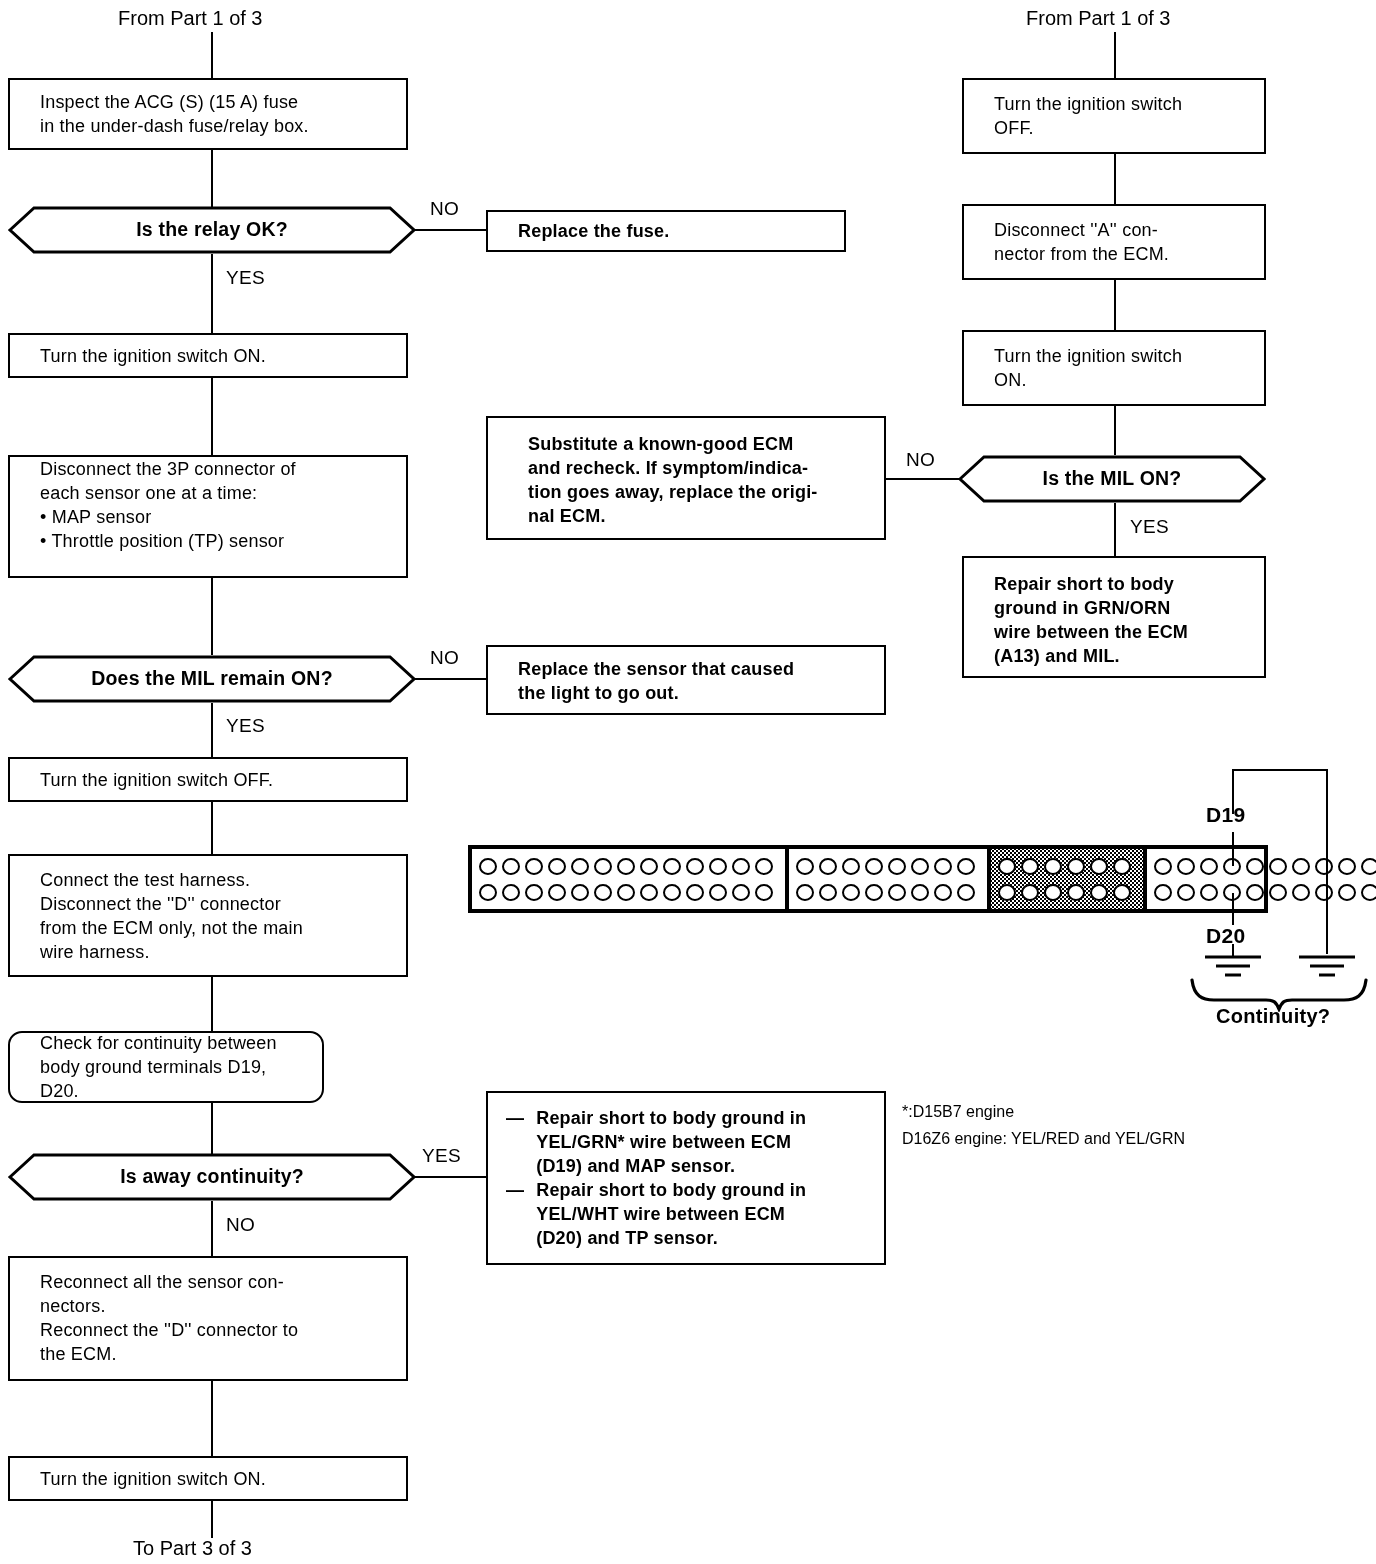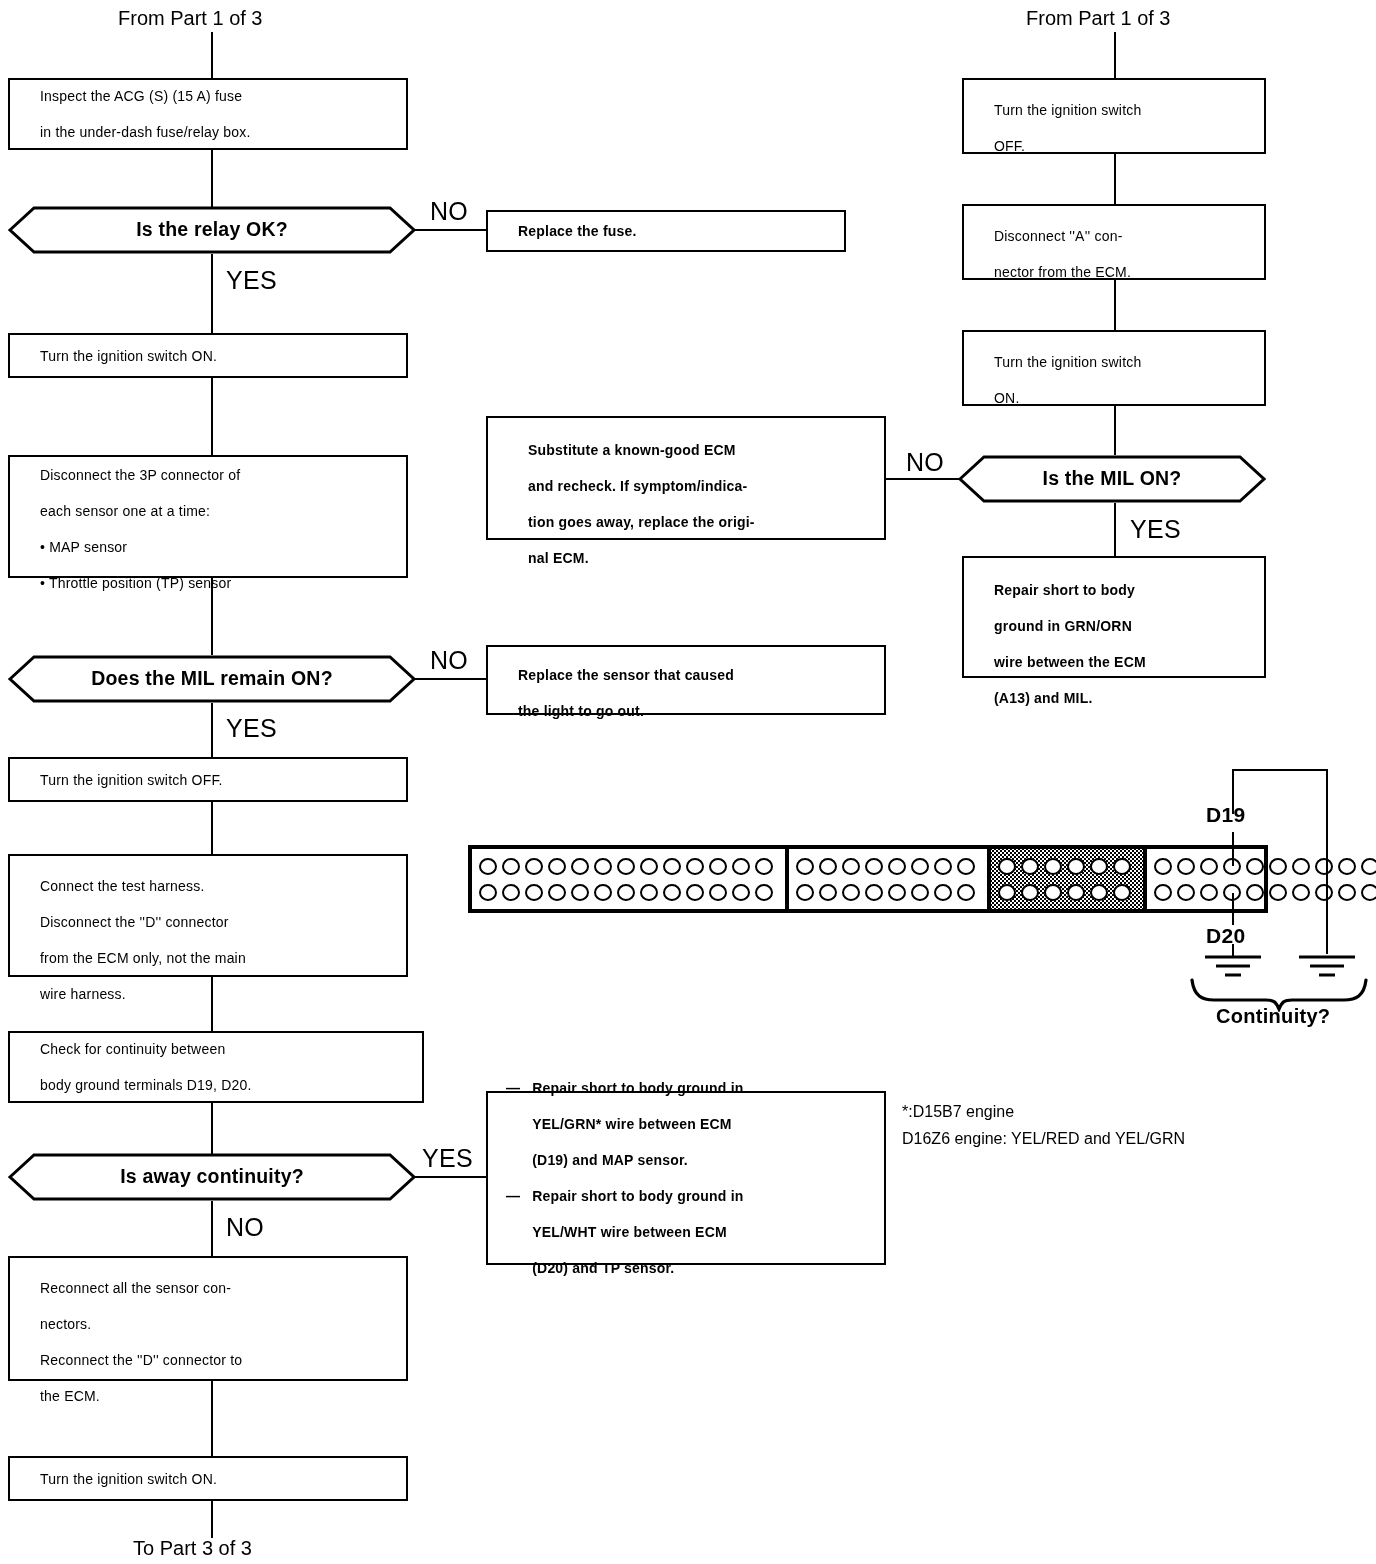--- a/index.html
+++ b/index.html
@@ -21,22 +21,22 @@
   .box{
     position:absolute;
     box-sizing:border-box;
     border:2px solid #000;
     background:#fff;
     display:flex;
     align-items:center;
     padding:6px 14px 6px 30px;
   }
   .box .txt{
-    font-size:14px;
-    line-height:36px;
+    font-size:18px;
+    line-height:24px;
     white-space:pre-line;
     letter-spacing:.2px;
   }
   .bold .txt{font-weight:bold;}
 
   
   .hex{
     position:absolute;
     box-sizing:border-box;
     display:flex;
@@ -54,21 +54,21 @@
     letter-spacing:.2px;
     line-height:1;
   }
 
   
   .vline{position:absolute;width:0;border-left:2px solid #000;}
   .hline{position:absolute;height:0;border-top:2px solid #000;}
 
   .lbl{
     position:absolute;
-    font-size:25px;
+    font-size:19px;
     line-height:1;
     white-space:nowrap;
     letter-spacing:.3px;
   }
   .lbl.b{font-weight:bold;}
 
   .ref{
     position:absolute;
     font-size:20px;
     line-height:1;
@@ -179,21 +179,21 @@
   <div class="vline" style="left:211px;top:802px;height:52px;"></div>
 
   <div class="box" style="left:8px;top:854px;width:400px;height:123px;align-items:flex-start;padding-top:12px;">
     <span class="txt">Connect the test harness.
 Disconnect the ''D'' connector
 from the ECM only, not the main
 wire harness.</span>
   </div>
   <div class="vline" style="left:211px;top:977px;height:54px;"></div>
 
-  <div class="box" style="left:8px;top:1031px;width:416px;height:72px;">
+  <div class="box" style="left:8px;top:1031px;width:316px;height:72px;border-radius:14px;">
     <span class="txt">Check  for  continuity  between
 body ground terminals D19, D20.</span>
   </div>
   <div class="vline" style="left:211px;top:1103px;height:52px;"></div>
 
   <div class="hex" style="left:8px;top:1153px;width:408px;height:48px;">
     <svg class="hexbg" viewBox="0 0 408 48" preserveAspectRatio="none">
       <polygon points="2,24 26,2 382,2 406,24 382,46 26,46" fill="#fff" stroke="#000" stroke-width="3"></polygon>
     </svg>
     <span class="hextxt">Is away continuity?</span>

